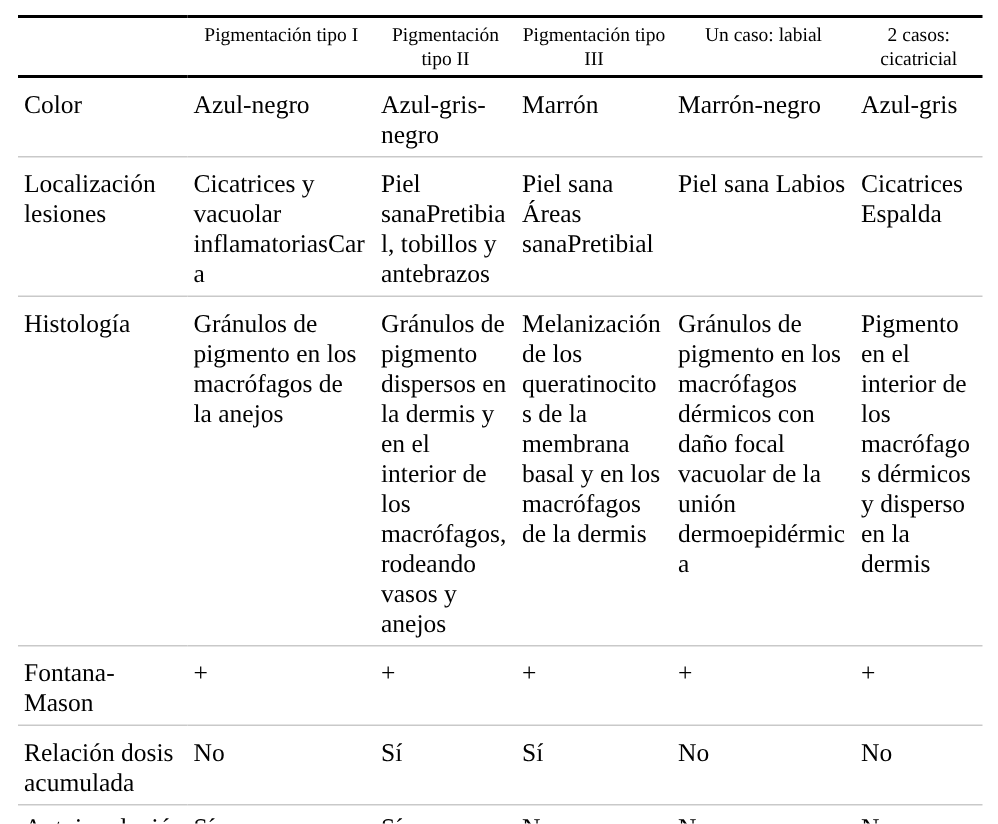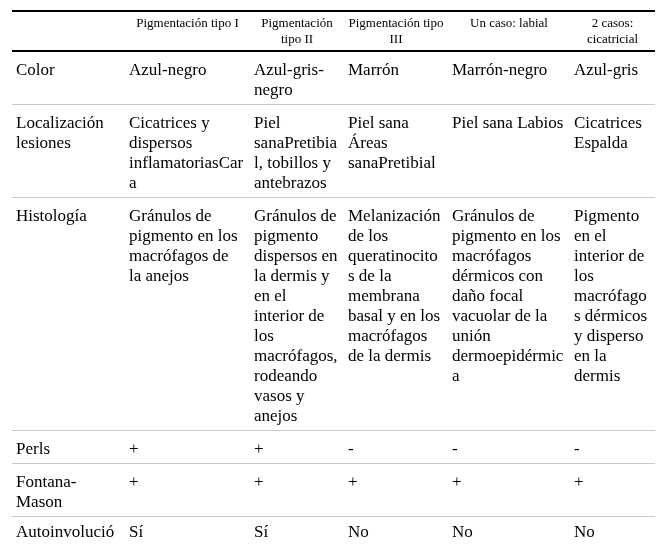--- a/index.html
+++ b/index.html
@@ -77,50 +77,50 @@
       <tr class="r-color">
         <td class="row-label">Color</td>
         <td>Azul-negro</td>
         <td>Azul-gris-negro</td>
         <td>Marrón</td>
         <td>Marrón-negro</td>
         <td>Azul-gris</td>
       </tr>
       <tr class="r-loc">
         <td class="row-label">Localización lesiones</td>
-        <td>Cicatrices y dispersos inflamatoriasCara</td>
+        <td>Cicatrices y vacuolar inflamatoriasCara</td>
         <td>Piel sanaPretibial, tobillos y antebrazos</td>
         <td>Piel sana
 Áreas sanaPretibial</td>
         <td>Piel sana Labios</td>
         <td>Cicatrices Espalda</td>
       </tr>
       <tr class="r-hist">
         <td class="row-label">Histología</td>
         <td>Gránulos de pigmento en los macrófagos de la anejos</td>
         <td>Gránulos de pigmento dispersos en la dermis y en el interior de los macrófagos, rodeando vasos y anejos</td>
         <td>Melanización de los queratinocitos de la membrana basal y en los macrófagos de la dermis</td>
         <td>Gránulos de pigmento en los macrófagos dérmicos con daño focal vacuolar de la unión dermoepidérmica</td>
         <td>Pigmento en el interior de los macrófagos dérmicos y disperso en la dermis</td>
       </tr>
-      <tr class="r-perls">
-        <td class="row-label">Perls</td>
-        <td>+</td>
-        <td>+</td>
-        <td>-</td>
-        <td>-</td>
-        <td>-</td>
-      </tr>
       <tr class="r-fm">
         <td class="row-label">Fontana-Mason</td>
         <td>+</td>
         <td>+</td>
         <td>+</td>
         <td>+</td>
         <td>+</td>
+      </tr>
+      <tr class="r-rda">
+        <td class="row-label">Relación dosis acumulada</td>
+        <td>No</td>
+        <td>Sí</td>
+        <td>Sí</td>
+        <td>No</td>
+        <td>No</td>
       </tr>
       <tr class="r-auto">
         <td class="row-label">Autoinvolución</td>
         <td>Sí</td>
         <td>Sí</td>
         <td>No</td>
         <td>No</td>
         <td>No</td>
       </tr>
     </tbody>

